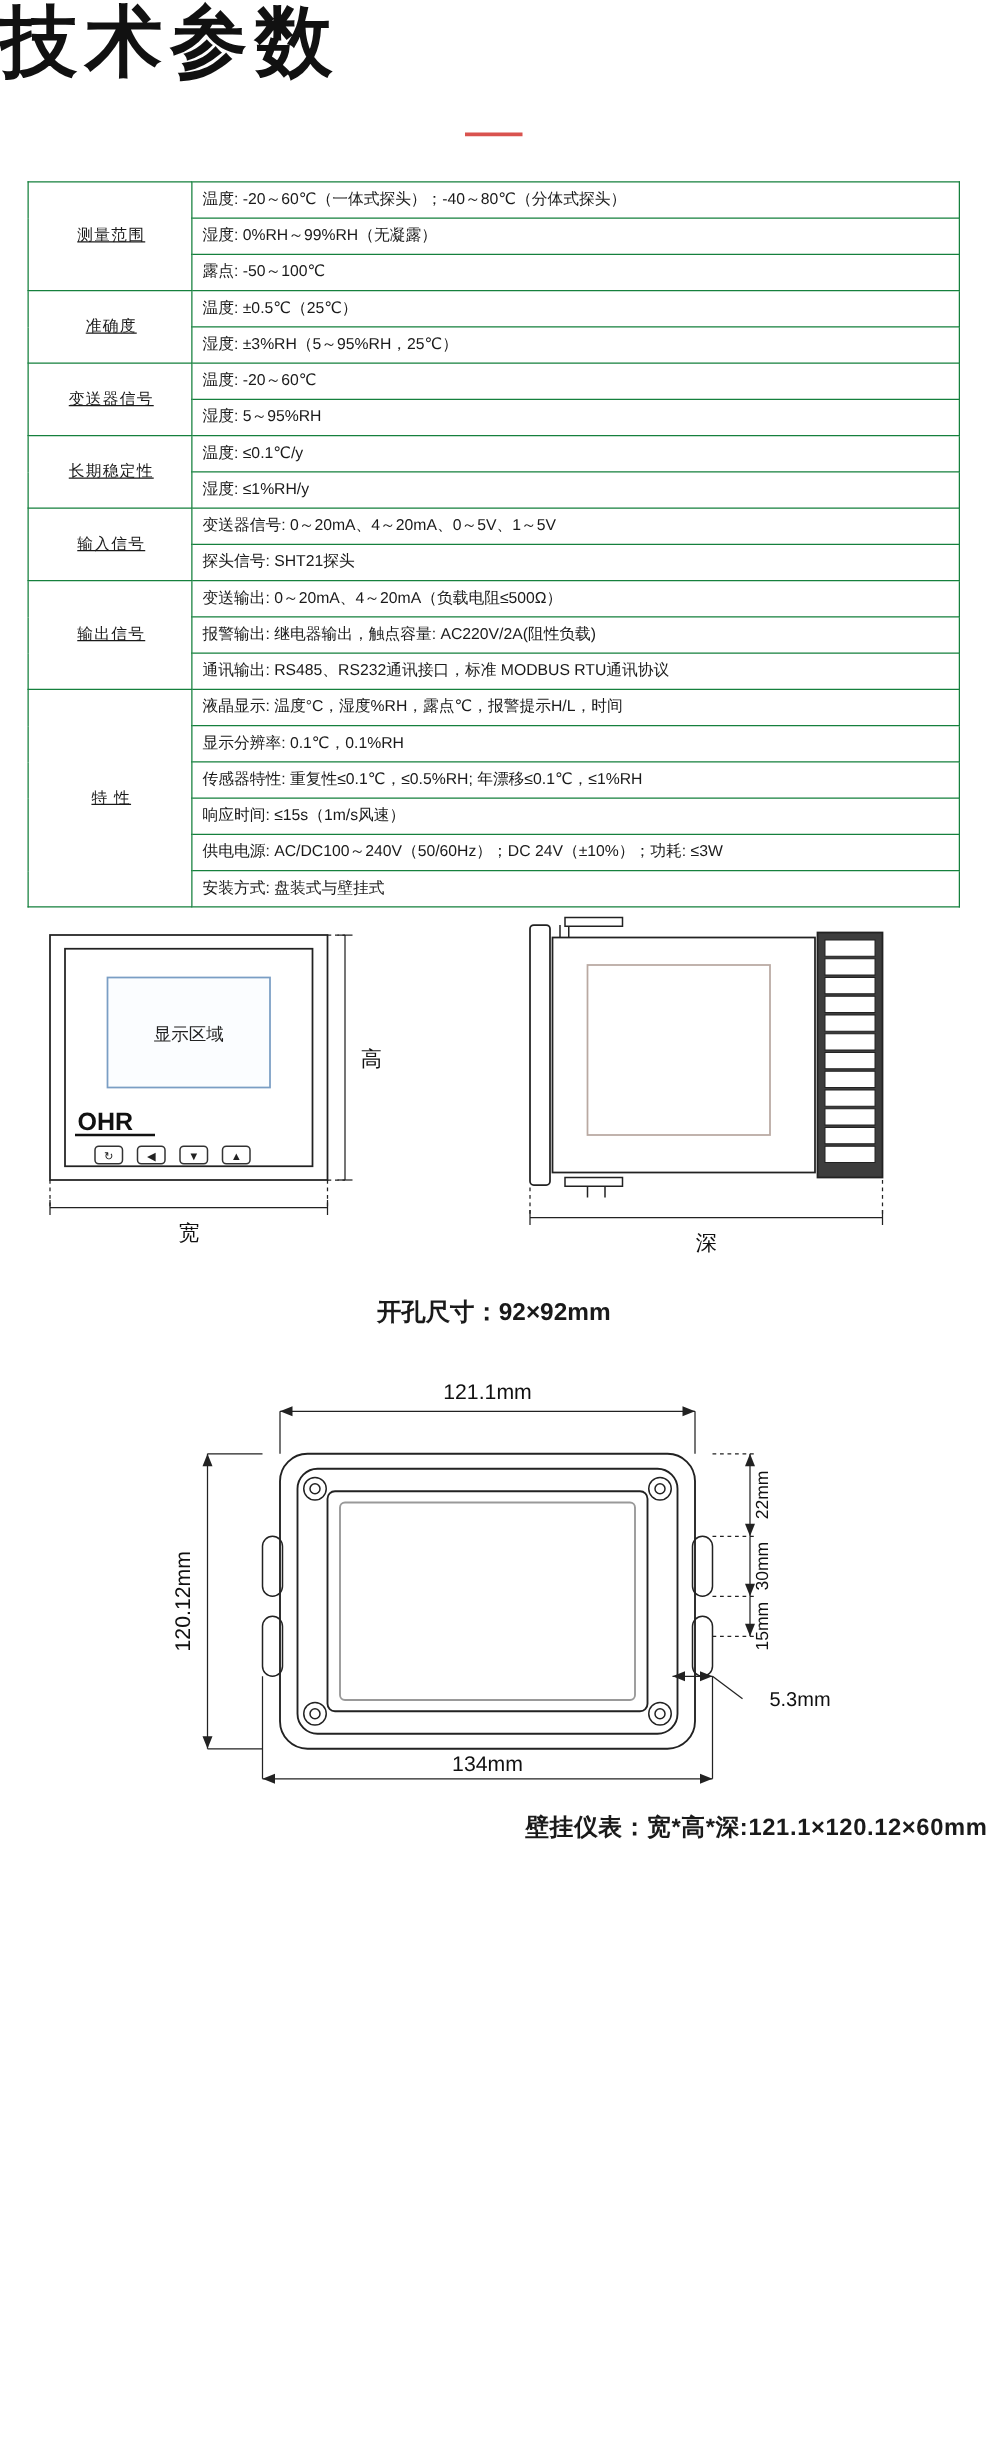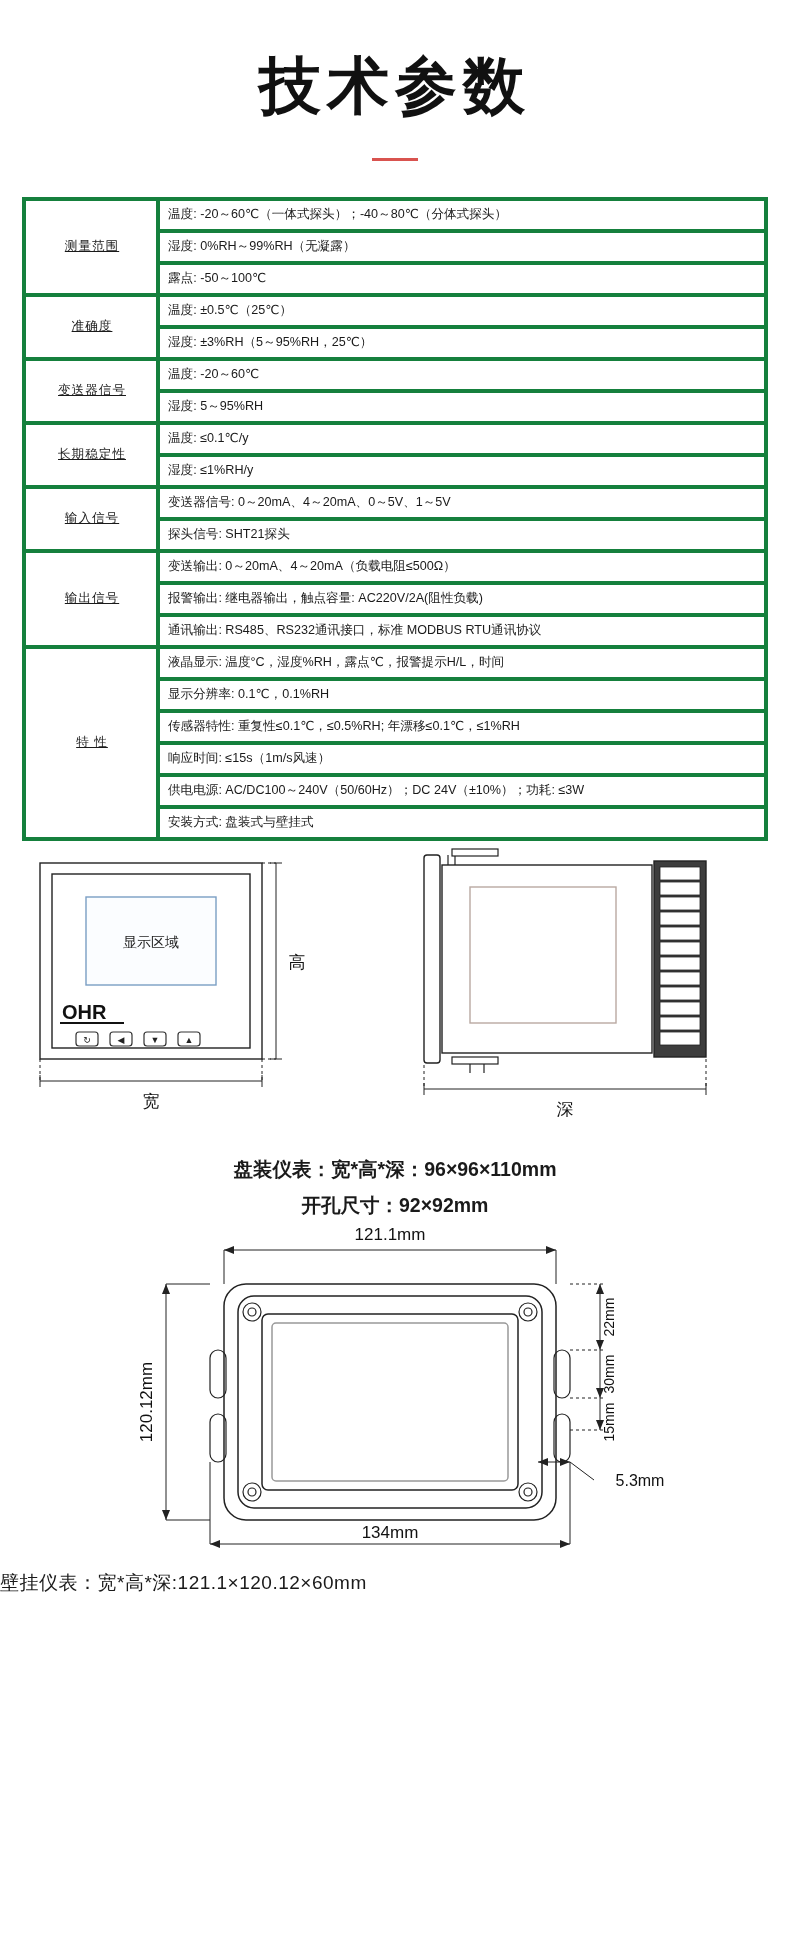--- a/index.html
+++ b/index.html
@@ -7,43 +7,41 @@
     width:790px;
     background:#ffffff;
     font-family:"Liberation Sans","DejaVu Sans",sans-serif;
     color:#1a1a1a;
     -webkit-font-smoothing:antialiased;
   }
   .page{width:790px;position:relative;overflow:hidden;}
 
   
   .main-title{
-    text-align:center;
     font-size:62px;
     font-weight:bold;
     letter-spacing:6px;
-    padding-top:52px;
     line-height:1.1;
     color:#111;
   }
   .title-rule{
     width:46px;height:3px;background:#d9534f;
     margin:38px auto 0 auto;
   }
 
   
   .spec-wrap{padding:36px 22px 0 22px;}
   table.spec{
     width:100%;
     border-collapse:collapse;
     font-size:12.6px;
     table-layout:fixed;
   }
   table.spec td{
-    border:4px solid #15803d;
+    border:1px solid #15803d;
     padding:5px 6px 6px 8px;
     vertical-align:middle;
     line-height:1.35;
     height:15px;
   }
   td.cat{
     width:116px;
     text-align:center;
     letter-spacing:1px;
     white-space:nowrap;
@@ -64,23 +62,23 @@
   .draw-block{position:relative;width:636px;}
   .caption{
     text-align:center;
     font-size:19.5px;
     font-weight:bold;
     line-height:1.75;
     margin-top:6px;
   }
   .caption.small-gap{margin-top:2px;}
   .caption2{
-    text-align:left;
+    text-align:right;
     font-size:19px;
-    font-weight:normal;
+    font-weight:bold;
     margin-top:18px;
     letter-spacing:0.5px;
   }
   svg{display:block;margin:0 auto;}
   .lbl{font-family:"Liberation Sans","DejaVu Sans",sans-serif;}
 </style>
 </head>
 <body>
 
 <div class="page">
@@ -253,24 +251,23 @@
         <line x1="424" y1="248" x2="706" y2="248"></line>
         <line x1="424" y1="242" x2="424" y2="254"></line>
         <line x1="706" y1="242" x2="706" y2="254"></line>
         <line x1="424" y1="224" x2="424" y2="248" stroke-dasharray="3,3"></line>
         <line x1="706" y1="218" x2="706" y2="248" stroke-dasharray="3,3"></line>
       </g>
       <text class="lbl" x="565" y="274" font-size="17" text-anchor="middle" fill="#111">深</text>
     </svg>
   </div>
 
-  <div class="caption">盘装仪表：宽*高*深：96×96×110mm</div>
   <div class="caption small-gap">开孔尺寸：92×92mm</div>
 
-  <div class="draw-block" style="">
+  <div class="draw-block" style="margin-top:34px;">
     <svg width="790" height="330" viewBox="0 0 790 330">
 
       <g stroke="#222" stroke-width="1">
         <line x1="224" y1="28" x2="556" y2="28"></line>
         <path d="M224,28 l10,-4 v8 z" fill="#222" stroke="none"></path>
         <path d="M556,28 l-10,-4 v8 z" fill="#222" stroke="none"></path>
         <line x1="224" y1="28" x2="224" y2="62"></line>
         <line x1="556" y1="28" x2="556" y2="62"></line>
       </g>
       <text class="lbl" x="390" y="18" font-size="17" text-anchor="middle" fill="#111">121.1mm</text>

